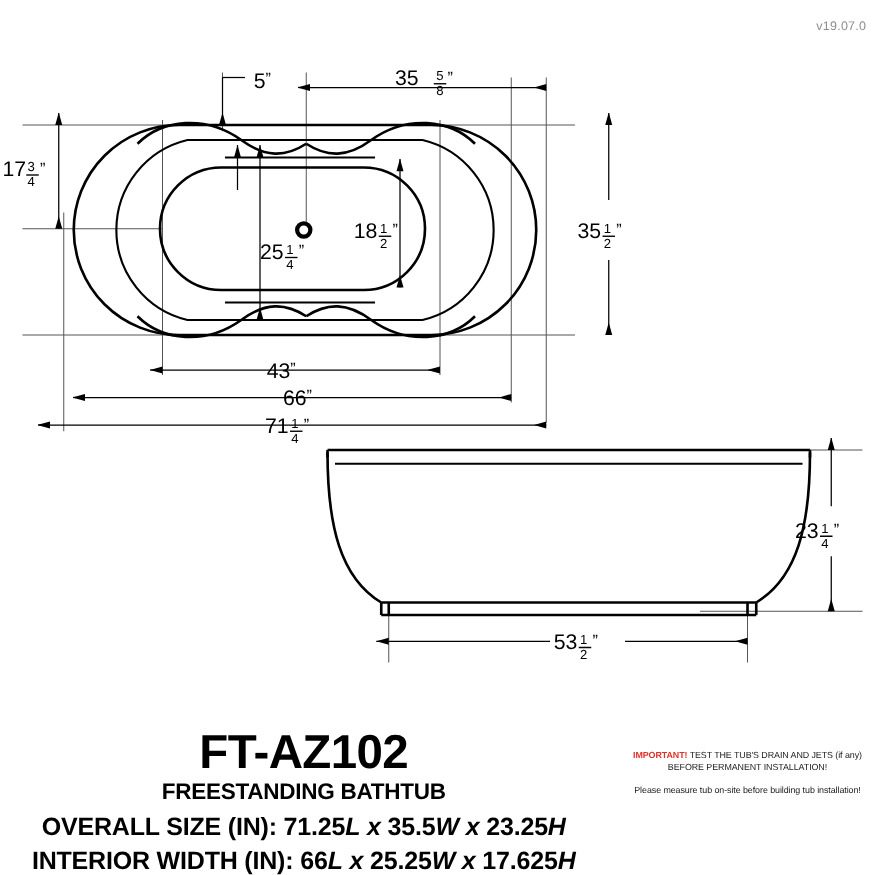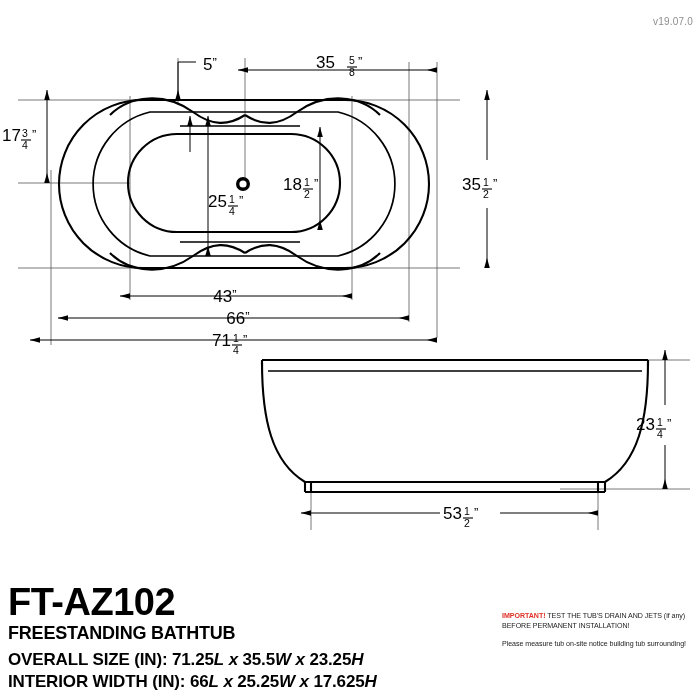--- a/index.html
+++ b/index.html
@@ -56,20 +56,21 @@
   .dim-in { font-size: 13px; }
   .frac-bar { stroke: #000; stroke-width: 1.1; }
 
   
   #footer {
     position: absolute;
     left: 0;
     top: 575px;
     width: 628px;
     height: 125px;
+    text-align: center;
   }
   #footer-left {
     position: absolute;
     left: 8px;
     top: 8px;
     width: 470px;
   }
   #model-number {
     font-family: "Liberation Sans", sans-serif;
     font-weight: bold;
@@ -82,31 +83,31 @@
     font-family: "Liberation Sans", sans-serif;
     font-weight: bold;
     font-size: 18px;
     letter-spacing: -0.2px;
     line-height: 1.1;
     margin: 0 0 5px 0;
   }
   .spec-row {
     font-family: "Liberation Sans", sans-serif;
     font-weight: bold;
-    font-size: 17px;
+    font-size: 20px;
     line-height: 1.35;
     letter-spacing: -0.15px;
     white-space: nowrap;
   }
   .spec-row .ital { font-style: italic; }
 
   #footer-right {
     position: absolute;
     left: 502px;
-    top: 36px;
+    top: 24px;
     width: 192px;
   }
   .note {
     font-family: "Liberation Sans", sans-serif;
     font-size: 7.1px;
     line-height: 1.45;
     color: #1a1a1a;
     margin-bottom: 7.5px;
     letter-spacing: -0.05px;
   }
@@ -403,16 +404,16 @@
       <span>25.25</span><span class="ital">W</span>
       <span class="ital">x</span>
       <span>17.625</span><span class="ital">H</span>
     </div>
   </div>
 
   <div id="footer-right">
     <div class="note">
       <span class="important">IMPORTANT!</span><span> TEST THE TUB'S DRAIN AND JETS (if any) BEFORE PERMANENT INSTALLATION!</span>
     </div>
-    <div class="note">Please measure tub on-site notice building tub surrounding!</div>
+    <div class="note">Please measure tub on-site before building tub installation!</div>
   </div>
 
 </div>
 
 </body></html>

